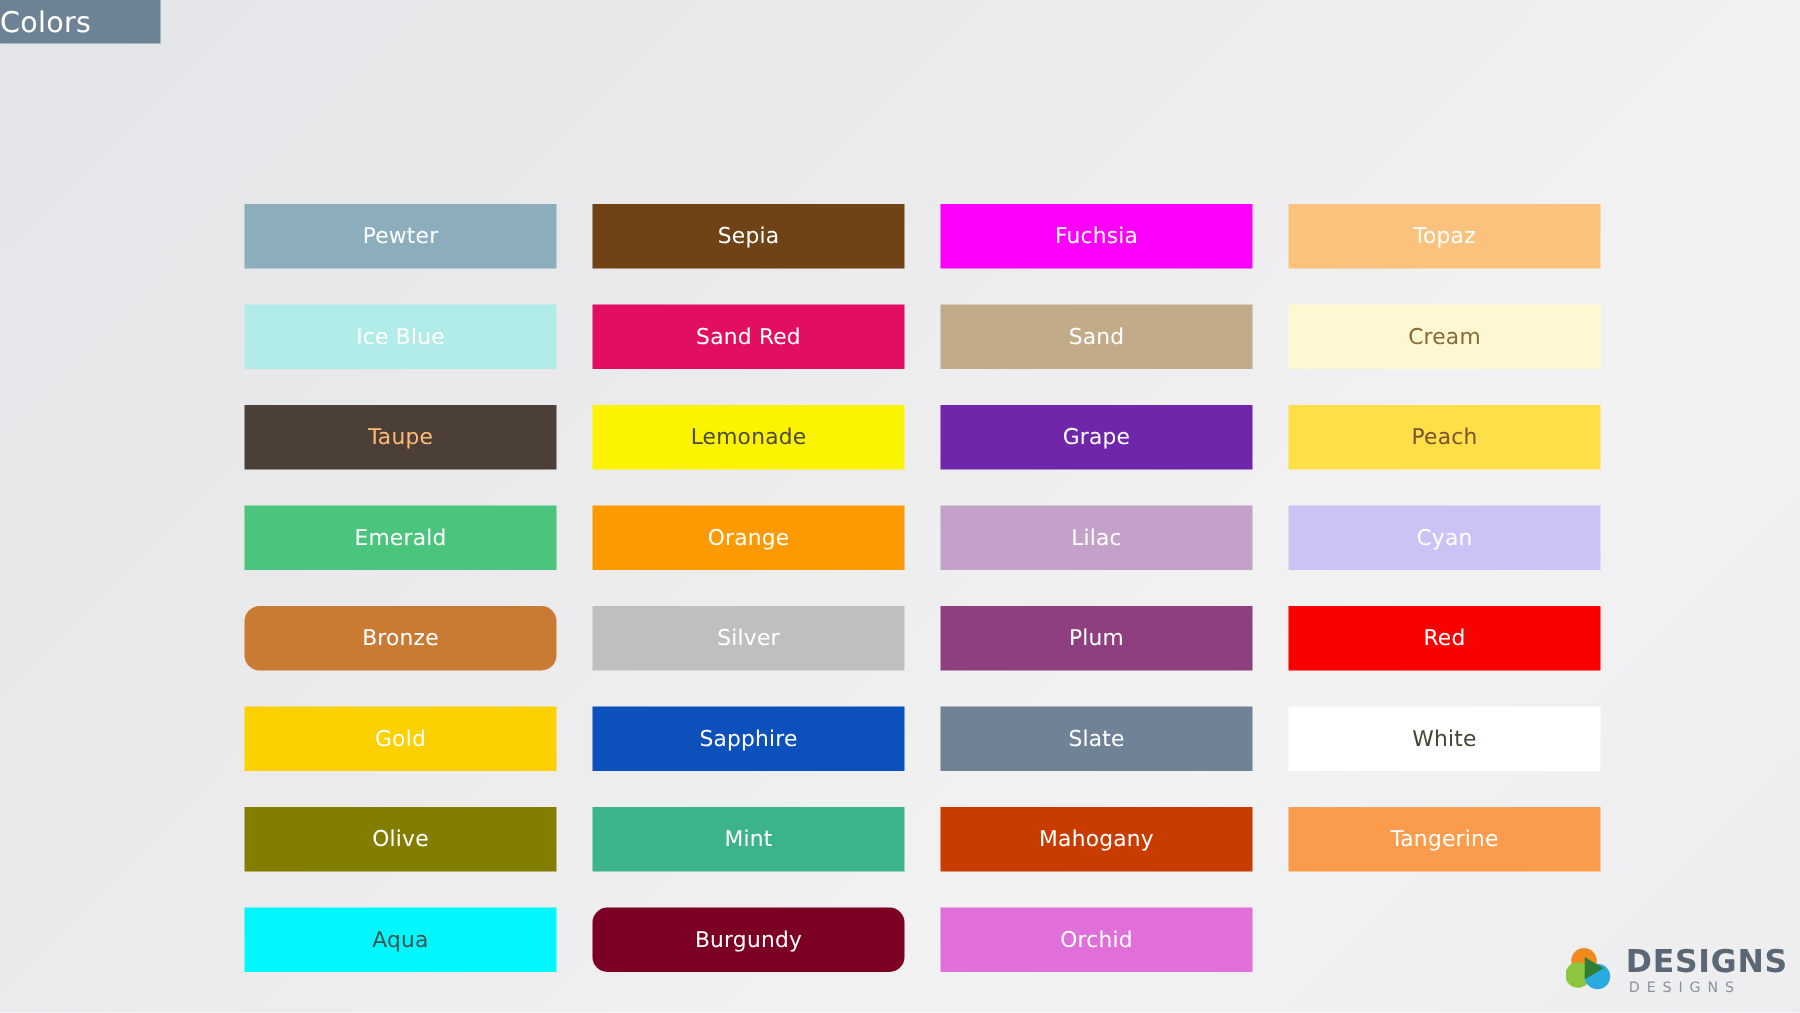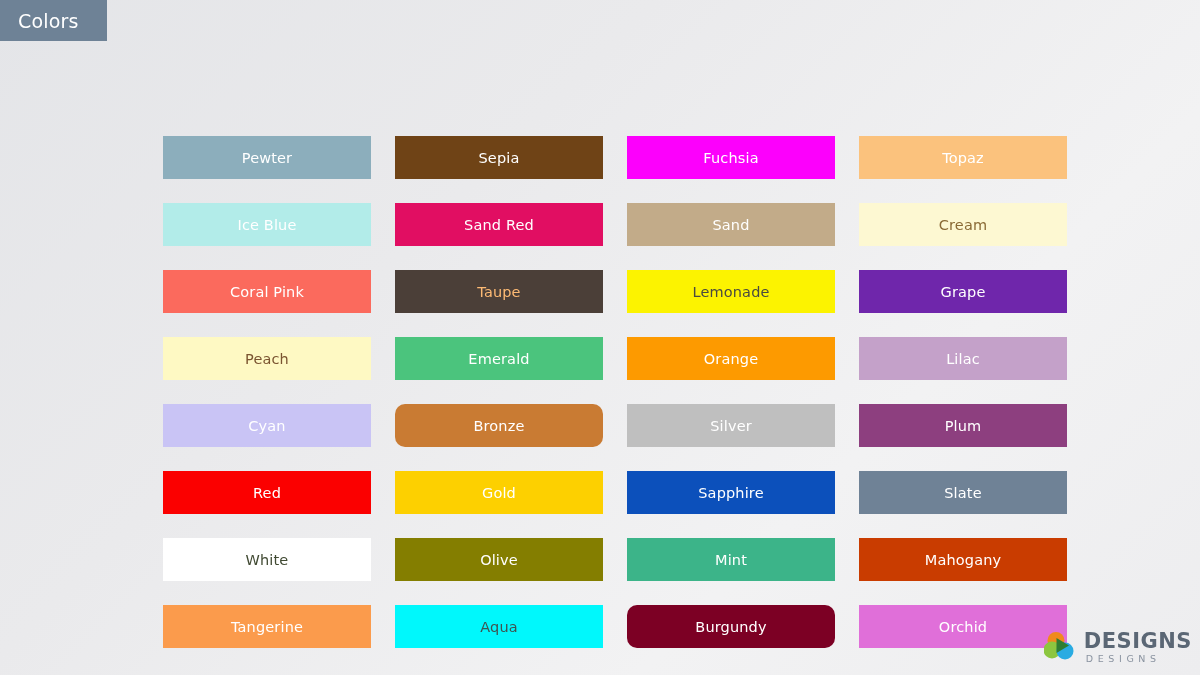--- a/index.html
+++ b/index.html
@@ -14,25 +14,25 @@
     background: linear-gradient(135deg, #e4e5e8 0%, #eaeaec 35%, #f2f2f3 70%, #ededef 100%);
     position: relative;
   }
 
   
   .header-tab {
     position: absolute;
     left: 0;
     top: 0;
     width: 107px;
-    height: 41px;
+    height: 29px;
     background: #6e8296;
     display: flex;
     align-items: center;
-    padding-left: 18px;
+    padding-left: 0;
     box-sizing: border-box;
   }
   .header-tab-title {
     color: #ffffff;
     font-size: 19px;
     font-weight: 400;
     letter-spacing: 0.2px;
     white-space: nowrap;
   }
 
@@ -120,33 +120,30 @@
     </div>
     <div class="swatch" style="background: rgb(225, 14, 98); color: rgb(255, 255, 255);">
       <span>Sand Red</span>
     </div>
     <div class="swatch" style="background: rgb(194, 171, 137); color: rgb(255, 255, 255);">
       <span>Sand</span>
     </div>
     <div class="swatch" style="background: rgb(253, 248, 210); color: rgb(138, 106, 53);">
       <span>Cream</span>
     </div>
-    <div class="swatch" style="background: rgb(251, 106, 93); color: rgb(255, 255, 255);">
-      <span>Coral Pink</span>
-    </div>
     <div class="swatch" style="background: rgb(75, 63, 56); color: #fdba74;">
       <span>Taupe</span>
     </div>
     <div class="swatch" style="background: rgb(252, 243, 0); color: rgb(74, 74, 64);">
       <span>Lemonade</span>
     </div>
     <div class="swatch" style="background: rgb(111, 38, 171); color: rgb(255, 255, 255);">
       <span>Grape</span>
     </div>
-    <div class="swatch" style="background: #fef9c3; color: rgb(122, 84, 48);">
+    <div class="swatch" style="background: #fde047; color: rgb(122, 84, 48);">
       <span>Peach</span>
     </div>
     <div class="swatch" style="background: rgb(75, 196, 125); color: rgb(255, 255, 255);">
       <span>Emerald</span>
     </div>
     <div class="swatch" style="background: rgb(253, 154, 0); color: rgb(255, 255, 255);">
       <span>Orange</span>
     </div>
     <div class="swatch" style="background: rgb(196, 161, 201); color: rgb(255, 255, 255);">
       <span>Lilac</span>

